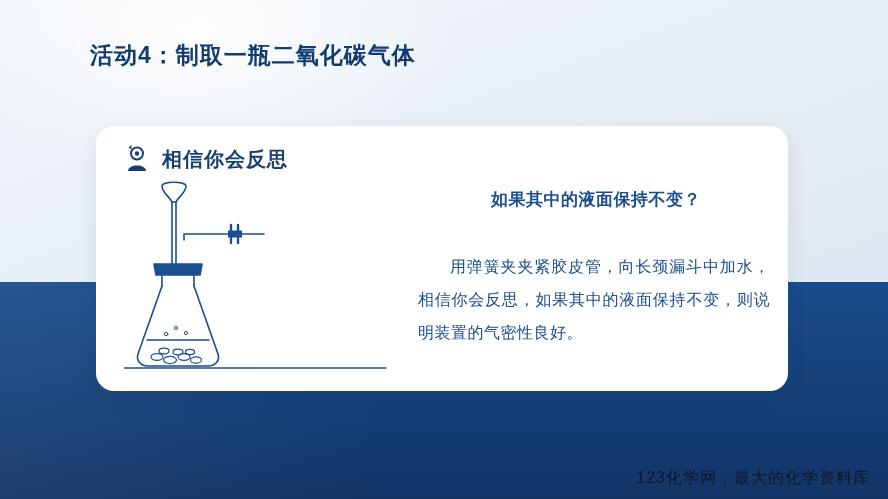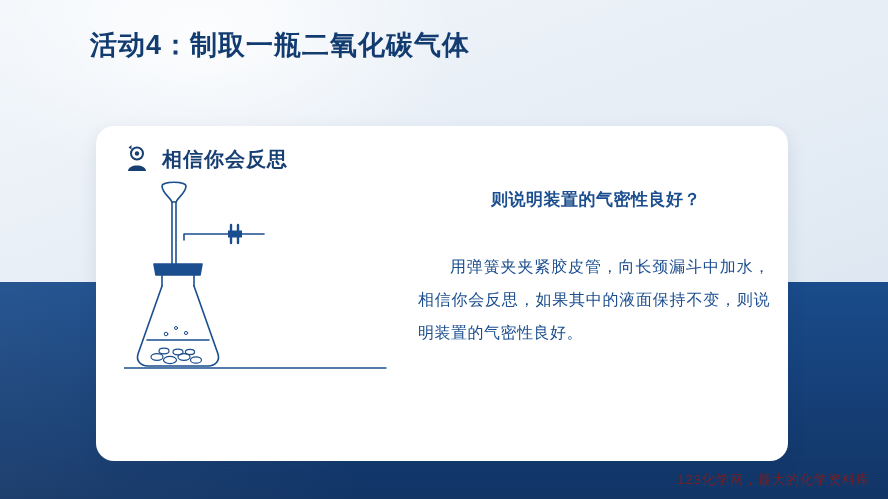--- a/index.html
+++ b/index.html
@@ -45,34 +45,34 @@
   .bottom-bg-sheen {
     position: absolute;
     left: 0; top: 282px;
     width: 888px; height: 217px;
     background: linear-gradient(105deg, rgba(255,255,255,0.06) 0%, rgba(255,255,255,0) 45%);
   }
   
   .title {
     position: absolute;
     left: 90px;
-    top: 27px;
-    font-size: 27px;
+    top: 40px;
+    font-size: 23px;
     font-weight: bold;
     color: #123b70;
     letter-spacing: 1px;
     white-space: nowrap;
   }
   
   .card {
     position: absolute;
     left: 96px;
     top: 126px;
     width: 692px;
-    height: 335px;
+    height: 265px;
     background: #ffffff;
     border-radius: 18px;
     box-shadow: 0 6px 18px rgba(20,50,90,0.10);
   }
   
   .card-head {
     position: absolute;
     left: 26px;
     top: 18px;
     display: flex;
@@ -122,22 +122,22 @@
     color: #1b4e8e;
     text-align: justify;
     text-indent: 2em;
     letter-spacing: 0.5px;
   }
   
   .footer {
     position: absolute;
     right: 18px;
     bottom: 10px;
-    font-size: 13px;
-    color: #7f1d1d;
+    font-size: 16px;
+    color: #0f172a;
     letter-spacing: 1px;
     white-space: nowrap;
   }
 </style>
 </head>
 <body>
 
 <div class="slide">
 
   <div class="top-bg"></div>
@@ -200,20 +200,20 @@
             <circle cx="42" cy="156" r="1.8"></circle>
             <circle cx="52" cy="150" r="1.5"></circle>
             <circle cx="62" cy="155" r="1.6"></circle>
           </g>
 
           <path d="M0 190 L262 190" stroke-width="1.4"></path>
         </g>
       </svg>
     </div>
 
-    <div class="q-text">则说明装置的气密性良好？</div>
+    <div class="q-text">如果其中的液面保持不变？</div>
     <div class="a-text">用弹簧夹夹紧胶皮管，向长颈漏斗中加水，相信你会反思，如果其中的液面保持不变，则说明装置的气密性良好。</div>
 
   </div>
 
   <div class="footer">123化学网，最大的化学资料库</div>
 
 </div>
 
 </body></html>

